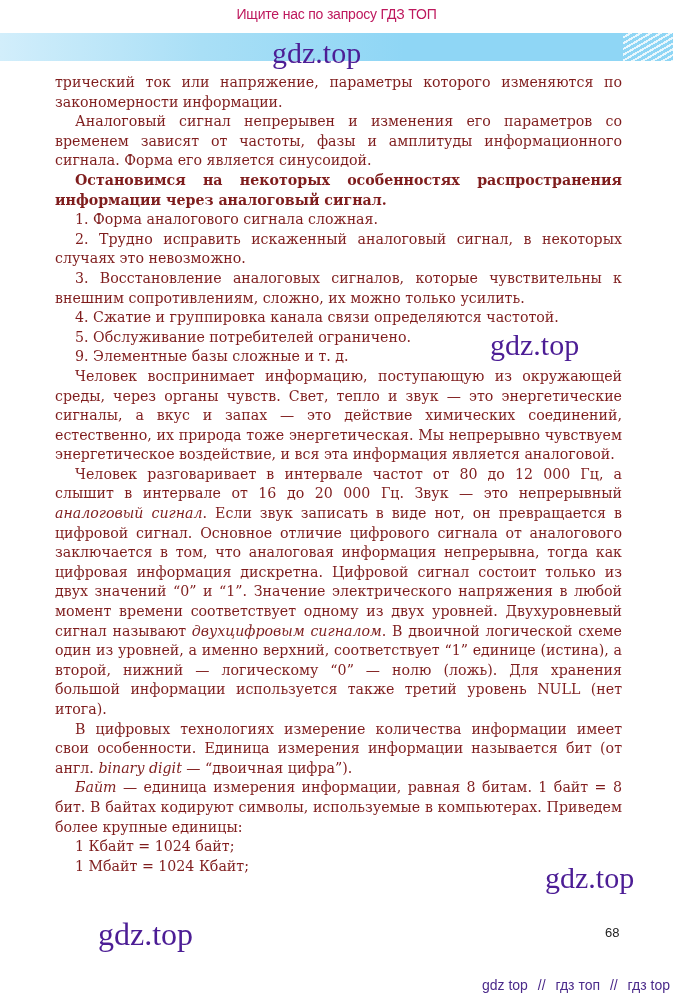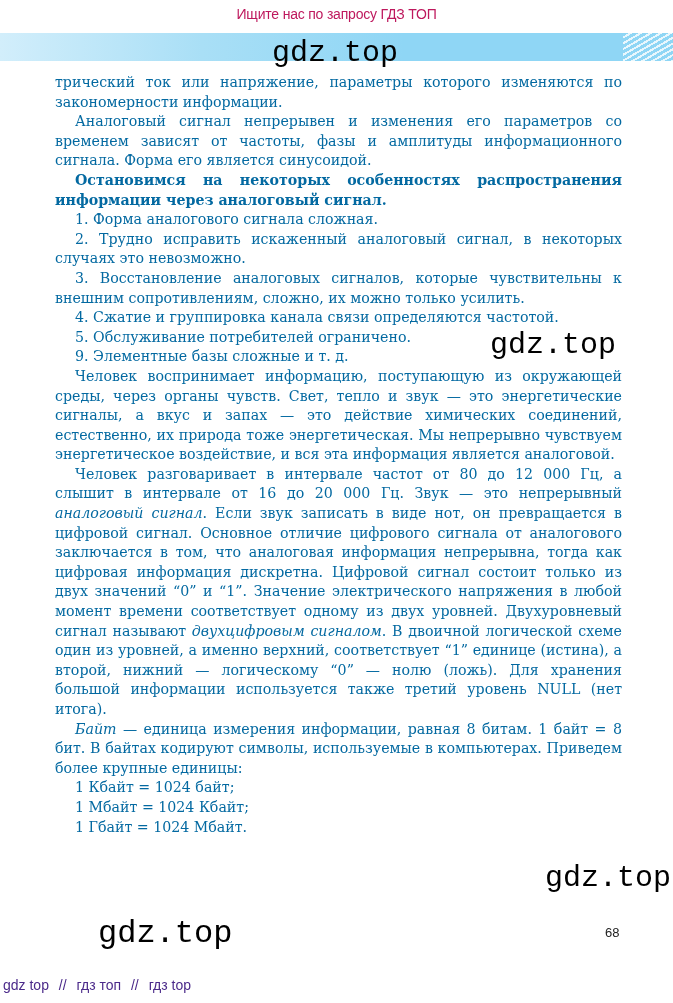--- a/index.html
+++ b/index.html
@@ -10,45 +10,45 @@
   }
   .banner {
     position: absolute; top: 33px; left: 0; width: 673px; height: 28px;
     background: linear-gradient(to right, #d2eefb 0%, #a9dff6 30%, #8fd6f5 60%, #8fd6f5 100%);
   }
   .banner-stripes {
     position: absolute; top: 33px; right: 0; width: 50px; height: 28px;
     background: repeating-linear-gradient(150deg, #8fd6f5 0px, #8fd6f5 3px, #e9f7fd 3px, #e9f7fd 5px);
   }
   .watermark {
-    position: absolute; font-family: Liberation Mono, monospace; color: #000000; font-size: 30px;
+    position: absolute; font-family: Liberation Serif, serif; color: #4c1d95; font-size: 30px;
     line-height: 1;
   }
   .wm-top { top: 38px; left: 272px; font-size: 30px; }
   .wm-mid { top: 330px; left: 490px; font-size: 30px; }
   .wm-right { top: 863px; left: 545px; font-size: 30px; }
   .wm-left { top: 918px; left: 98px; font-size: 32px; }
   .content {
     position: absolute; top: 73px; left: 55px; width: 567px;
     font-family: "DejaVu Serif", "Liberation Serif", serif;
-    font-size: 14.2px; line-height: 19.6px; color: #0369a1;
+    font-size: 14.2px; line-height: 19.6px; color: #7f1d1d;
     text-align: justify;
   }
   .content p { margin: 0; }
   .indent { text-indent: 20px; }
   .bold { font-weight: bold; }
   .list-item { text-indent: 20px; }
   .it { font-style: italic; margin-top: 36px; }
   .units { padding-left: 20px; text-align: left; }
   .page-number {
     position: absolute; top: 925px; left: 605px;
     font-family: "Liberation Sans", sans-serif; font-size: 13px; color: #222;
   }
   .footer-links {
-    position: absolute; top: 977px; left: 0; width: 673px; text-align: left;
+    position: absolute; top: 977px; left: 0; width: 673px; text-align: right;
     font-family: "Liberation Sans", sans-serif; font-size: 14px; color: #4b2a8a;
   }
   .footer-links span { margin: 0 3px; }
 </style>
 </head>
 <body>
 
 <div class="top-promo">Ищите нас по запросу ГДЗ ТОП</div>
 <div class="banner"></div>
 <div class="banner-stripes"></div>
@@ -59,24 +59,24 @@
   <p class="indent">Аналоговый сигнал непрерывен и изменения его параметров со временем зависят от частоты, фазы и амплитуды информационного сигнала. Форма его является синусоидой.</p>
   <p class="indent bold">Остановимся на некоторых особенностях распространения информации через аналоговый сигнал.</p>
   <p class="list-item">1. Форма аналогового сигнала сложная.</p>
   <p class="list-item">2. Трудно исправить искаженный аналоговый сигнал, в некоторых случаях это невозможно.</p>
   <p class="list-item">3. Восстановление аналоговых сигналов, которые чувствительны к внешним сопротивлениям, сложно, их можно только усилить.</p>
   <p class="list-item">4. Сжатие и группировка канала связи определяются частотой.</p>
   <p class="list-item">5. Обслуживание потребителей ограничено.</p>
   <p class="list-item">9. Элементные базы сложные и т. д.</p>
   <p class="indent">Человек воспринимает информацию, поступающую из окружающей среды, через органы чувств. Свет, тепло и звук — это энергетические сигналы, а вкус и запах — это действие химических соединений, естественно, их природа тоже энергетическая. Мы непрерывно чувствуем энергетическое воздействие, и вся эта информация является аналоговой.</p>
   <p class="indent"><span>Человек разговаривает в интервале частот от 80 до 12 000 Гц, а слышит в интервале от 16 до 20 000 Гц. Звук — это непрерывный </span><span class="it">аналоговый сигнал</span><span>. Если звук записать в виде нот, он превращается в цифровой сигнал. Основное отличие цифрового сигнала от аналогового заключается в том, что аналоговая информация непрерывна, тогда как цифровая информация дискретна. Цифровой сигнал состоит только из двух значений “0” и “1”. Значение электрического напряжения в любой момент времени соответствует одному из двух уровней. Двухуровневый сигнал называют </span><span class="it">двухцифровым сигналом</span><span>. В двоичной логической схеме один из уровней, а именно верхний, соответствует “1” единице (истина), а второй, нижний — логическому “0” — нолю (ложь). Для хранения большой информации используется также третий уровень  NULL (нет итога).</span></p>
+  <p class="indent"><span>В цифровых технологиях измерение количества информации имеет свои особенности. Единица измерения информации называется бит (от англ. </span><span class="it">binary  digit</span><span> — “двоичная цифра”).</span></p>
   <p class="indent"><span class="it">Байт</span><span> — единица измерения информации, равная 8 битам. 1 байт = 8 бит. В байтах кодируют символы, используемые в компьютерах. Приведем более крупные единицы:</span></p>
   <p class="units">1 Кбайт = 1024 байт;</p>
   <p class="units">1 Мбайт = 1024 Кбайт;</p>
-  <p class="units">1 Гбайт = 1024 Мбайт.</p>
 </div>
 
 <div class="watermark wm-mid">gdz.top</div>
 <div class="watermark wm-right">gdz.top</div>
 <div class="watermark wm-left">gdz.top</div>
 
 <div class="page-number">68</div>
 
 <div class="footer-links">
   <span>gdz top</span>

